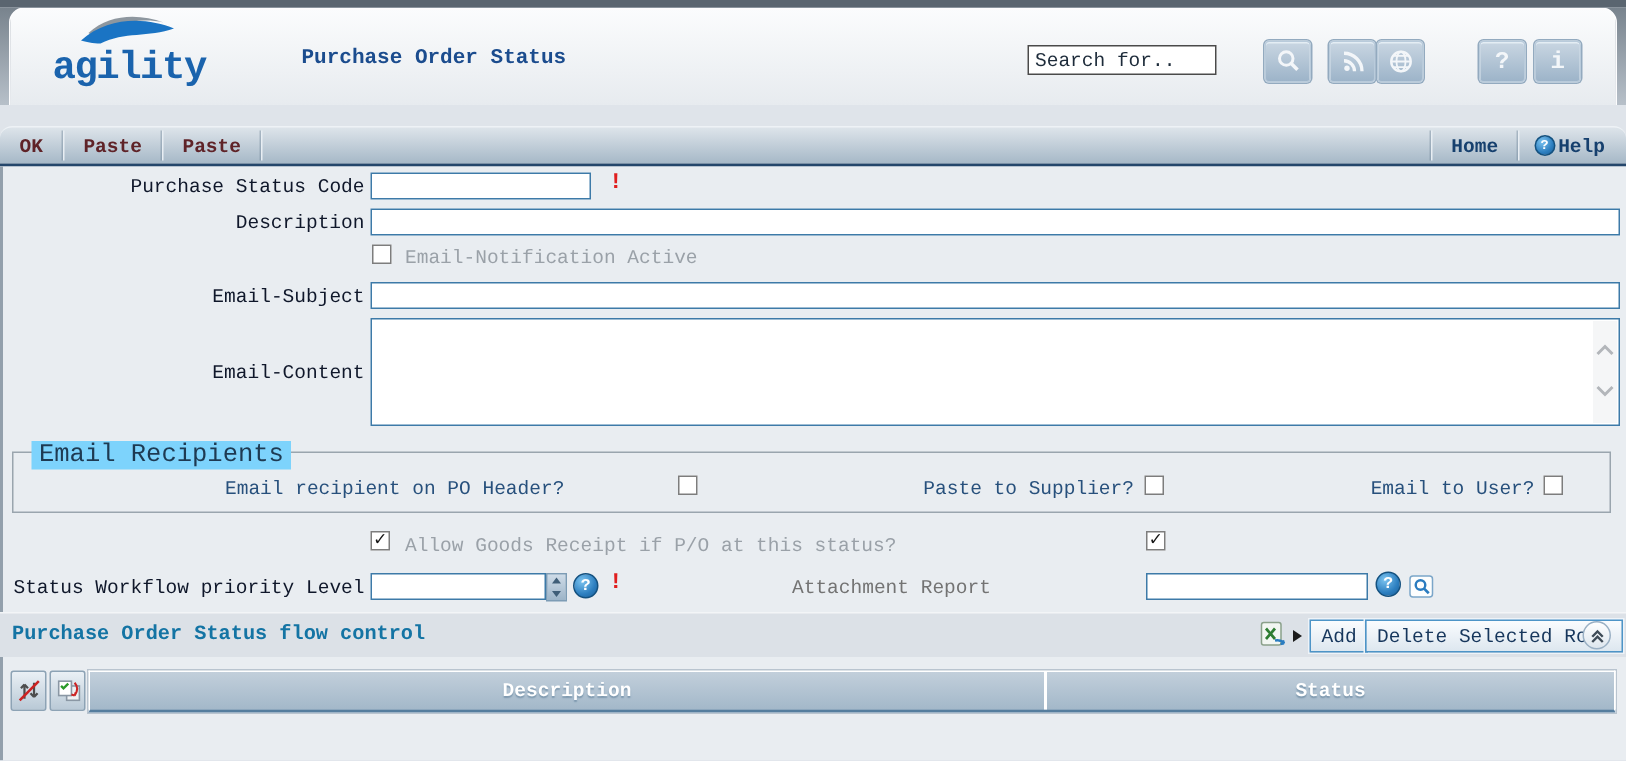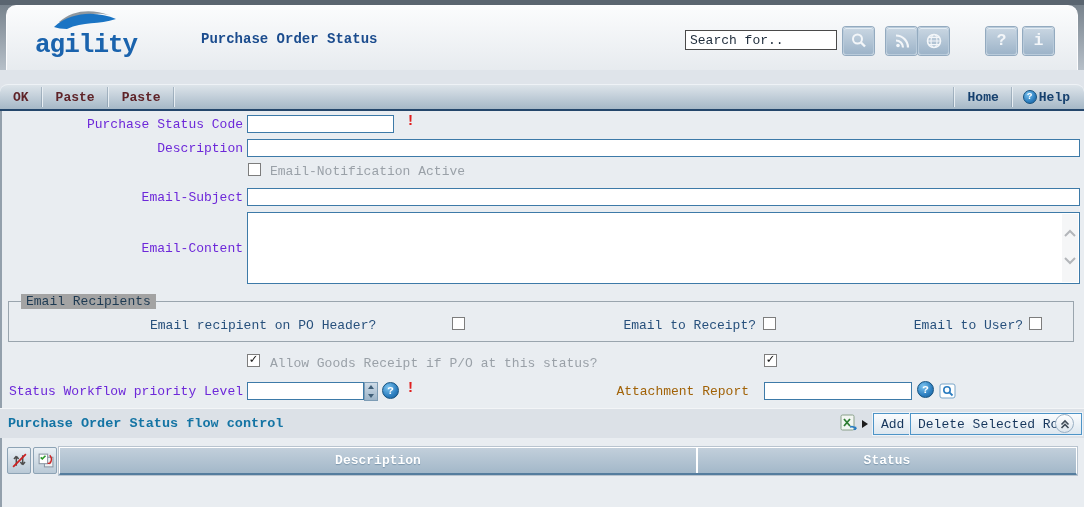--- a/index.html
+++ b/index.html
@@ -11,21 +11,21 @@
   
   .topstrip { position:absolute; left:0; top:0; width:1084px; height:5px; background:#5a6570; }
   .header-zone { position:absolute; left:0; top:5px; width:1084px; height:65px;
                  background:linear-gradient(180deg,#78838d,#b7c0c9); }
   .header-panel { position:absolute; left:6px; top:0; width:1072px; height:65px;
                   background:linear-gradient(180deg,#fbfcfd,#e7ebef);
                   border:1px solid #fdfdfe; border-bottom:none; border-radius:10px 10px 0 0; }
   .logo-text { position:absolute; left:28px; top:24px; font-size:26px; font-weight:bold;
                color:#1a63ad; letter-spacing:-1px; }
   .page-title { position:absolute; left:194px; top:25px; font-size:14px; font-weight:600; color:#1b4c8e; }
-  .search-input { position:absolute; left:678px; top:24px; width:152px; height:20px;
+  .search-input { position:absolute; left:678px; top:24px; width:126px; height:20px;
                   border:1px solid #4a4a4a; background:#fff; font-family:inherit;
                   font-size:13px; color:#1d2b3a; padding:0 4px; }
   .hbtn { position:absolute; top:21px; width:31px; height:28px; border:1px solid #b9cbdb;
           border-radius:3px; background:linear-gradient(180deg,#c9d6e2,#9db4c9);
           box-shadow:inset 0 1px 0 #e4edf4, 0 0 0 1px #93aabf;
           display:flex; align-items:center; justify-content:center;
           color:#f3f6f9; font-weight:bold; font-size:16px; cursor:pointer; }
 
   
   .toolbar { position:absolute; left:0; top:84px; width:1084px; height:25px;
@@ -35,35 +35,35 @@
   .tb-item { padding:0 13px; height:100%; display:flex; align-items:center; cursor:pointer; }
   .tb-action { color:#5f2328; }
   .tb-nav { color:#16406e; }
   .tb-sep { width:1px; height:80%; background:#e8eef3; box-shadow:-1px 0 0 rgba(110,132,153,.45); }
   .tb-right { margin-left:auto; display:flex; align-items:center; height:100%; padding-right:10px; }
   .navline { position:absolute; left:0; top:109px; width:1084px; height:2px; background:#24466b; }
 
   
   .content { position:absolute; left:0; top:111px; width:1084px; height:396px; background:#e9edf1; }
   .leftstrip { position:absolute; left:0; top:0; width:2px; height:100%; background:#93a0ac; }
-  .flabel { position:absolute; left:0; width:243px; text-align:right; font-size:13px; color:#6d28d9; }
+  .flabel { position:absolute; left:0; width:243px; text-align:right; font-size:13px; color:#0f172a; }
   .glabel { position:absolute; font-size:13px; color:#9aa1a8; }
   .blabel { font-size:13px; color:#27507c; }
   .tinput { position:absolute; height:18px; border:1px solid #3d7aa8; background:#fff;
             font-family:inherit; font-size:13px; color:#1d2b3a; padding:0 3px; }
   .tarea  { position:absolute; border:1px solid #3d7aa8; background:#fff; }
   .scrollstrip { position:absolute; right:1px; top:1px; bottom:1px; width:16px; background:#f5f6f7; }
   .req { position:absolute; color:#e01f1f; font-weight:bold; font-size:15px; }
   .cb { position:absolute; width:13px; height:13px; background:#fff; border:1px solid #7d7d7d;
         display:flex; align-items:center; justify-content:center; cursor:pointer; }
   .cb span { font-size:13px; font-weight:bold; color:#141414; line-height:10px; margin-top:-2px; }
   .fieldset-box { position:absolute; left:8px; top:190px; width:1066px; height:41px;
                   border:1px solid #9aa5ae; }
-  .legend { position:absolute; left:12px; top:-8px; background:#a3a3a3; padding:0 5px;
-            font-size:13px; color:#1e3a52; }
+  .legend { position:absolute; left:12px; top:-8px; background:#7dd3fc; padding:0 5px;
+            font-size:17px; color:#1e3a52; }
   .spin { position:absolute; width:14px; height:19px; border:1px solid #7d9cb5;
           background:linear-gradient(180deg,#cfdce8,#9cb4c8); display:flex;
           flex-direction:column; cursor:pointer; }
   .spin i { flex:1; display:flex; align-items:center; justify-content:center; }
   .tri-up { width:0; height:0; border-left:3px solid transparent; border-right:3px solid transparent;
             border-bottom:4px solid #3f5e78; }
   .tri-dn { width:0; height:0; border-left:3px solid transparent; border-right:3px solid transparent;
             border-top:4px solid #3f5e78; }
   .qc { position:absolute; width:17px; height:17px; border-radius:50%; border:1px solid #14517f;
         background:radial-gradient(circle at 35% 30%,#7cc4f0,#2d7fc0 60%,#1a5d96);
@@ -193,21 +193,21 @@
         </svg>
       </div>
     </div>
 
     <div class="fieldset-box">
       <span class="legend">Email Recipients</span>
     </div>
     <div class="blabel abs" style="left:150px; top:207px; width:296px; ">Email recipient on PO Header?</div>
     <div class="cb" style="left:452px; top:206px;"></div>
 
-    <div class="blabel abs" style="left:600px; top:207px; width:156px; text-align:right;">Email to Receipt?</div>
+    <div class="blabel abs" style="left:600px; top:207px; width:156px; text-align:right;">Paste to Supplier?</div>
     <div class="cb" style="left:763px; top:206px;"></div>
 
     <div class="blabel abs" style="left:880px; top:207px; width:143px; text-align:right;">Email to User?</div>
     <div class="cb" style="left:1029px; top:206px;"></div>
 
     <div class="cb" style="left:247px; top:243px;">
       <span>✓</span>
     </div>
     <div class="glabel" style="left:270px; top:245px;">Allow Goods Receipt if P/O at this status?</div>
 
@@ -223,21 +223,21 @@
         </i>
       <i>
           <span class="tri-dn"></span>
         </i>
     </div>
     <div class="qc" style="left:382px; top:271px;">
       <span>?</span>
     </div>
     <span class="req" style="left:406px; top:269px;">!</span>
 
-    <div class="abs" style="left:551px; top:273px; width:198px; text-align:right; font-size:13px; color:#a16207;">Attachment Report</div>
+    <div class="abs" style="left:528px; top:273px; width:198px; font-size:13px; color:#737373;">Attachment Report</div>
     <input class="tinput" style="left: 764px; top: 271px; width: 148px;" value="">
     <div class="qc" style="left:917px; top:270px;">
       <span>?</span>
     </div>
     <div class="abs" style="left:939px; top:271px;">
       <svg width="18" height="18" viewBox="0 0 18 18">
         <rect x="1" y="2" width="15" height="14" rx="2" fill="#fdfefe" stroke="#7ba6c9"></rect>
         <circle cx="8" cy="8" r="3.2" stroke="#2a7cc0" stroke-width="1.6" fill="none"></circle>
         <path d="M10.4 10.4 L13.5 13.5" stroke="#2a7cc0" stroke-width="1.8"></path>
       </svg>

